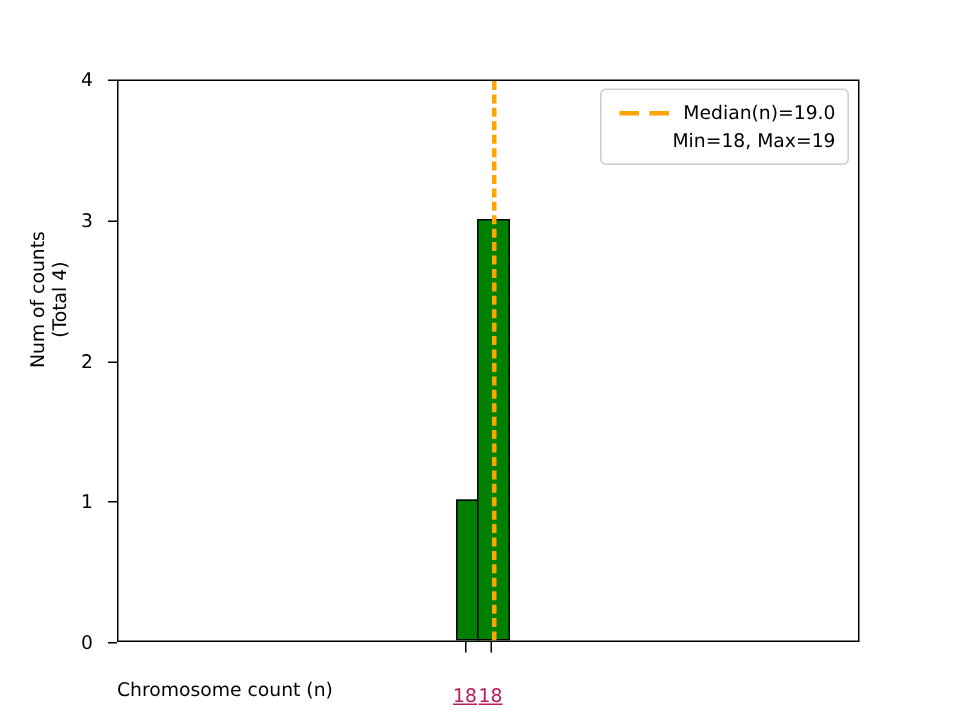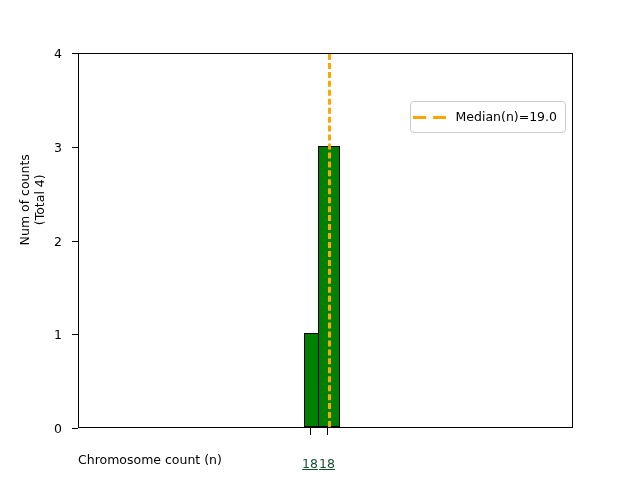--- a/index.html
+++ b/index.html
@@ -96,21 +96,21 @@
     white-space: pre-line;
   }
 
   
   .xtick-label {
     position: absolute;
     top: 456px;
     width: 40px;
     text-align: center;
     font-size: 12.5px;
-    color: #14532d;
+    color: #be185d;
     text-decoration: underline;
   }
   .xtick-mark {
     position: absolute;
     top: 428px;
     height: 6.5px;
     width: 0;
     border-left: 1.1px solid #000000;
   }
   #xlabel {
@@ -123,23 +123,22 @@
   }
 
   
   #legend {
     position: absolute;
     right: 6px;
     top: 5px;
     border: 1px solid #cccccc;
     border-radius: 4px;
     background: #ffffff;
-    padding: 5px 8px 6px 2px;
+    padding: 5px 8px 6px 12px;
     box-sizing: border-box;
-    margin-top: 42px;
   }
   .legend-row {
     display: flex;
     align-items: center;
     height: 19px;
   }
   .legend-swatch {
     width: 34px;
     height: 12px;
     margin-right: 9px;
@@ -204,16 +203,19 @@
     </div>
 
     <div id="legend">
       <div class="legend-row">
         <span class="legend-swatch">
           <i class="s1"></i>
             <i class="s2"></i>
         </span>
         <span class="legend-text">Median(n)=19.0</span>
       </div>
+      <div class="legend-row second">
+        <span class="legend-text">Min=18, Max=19</span>
+      </div>
     </div>
   </div>
 
 </div>
 
 </body></html>

